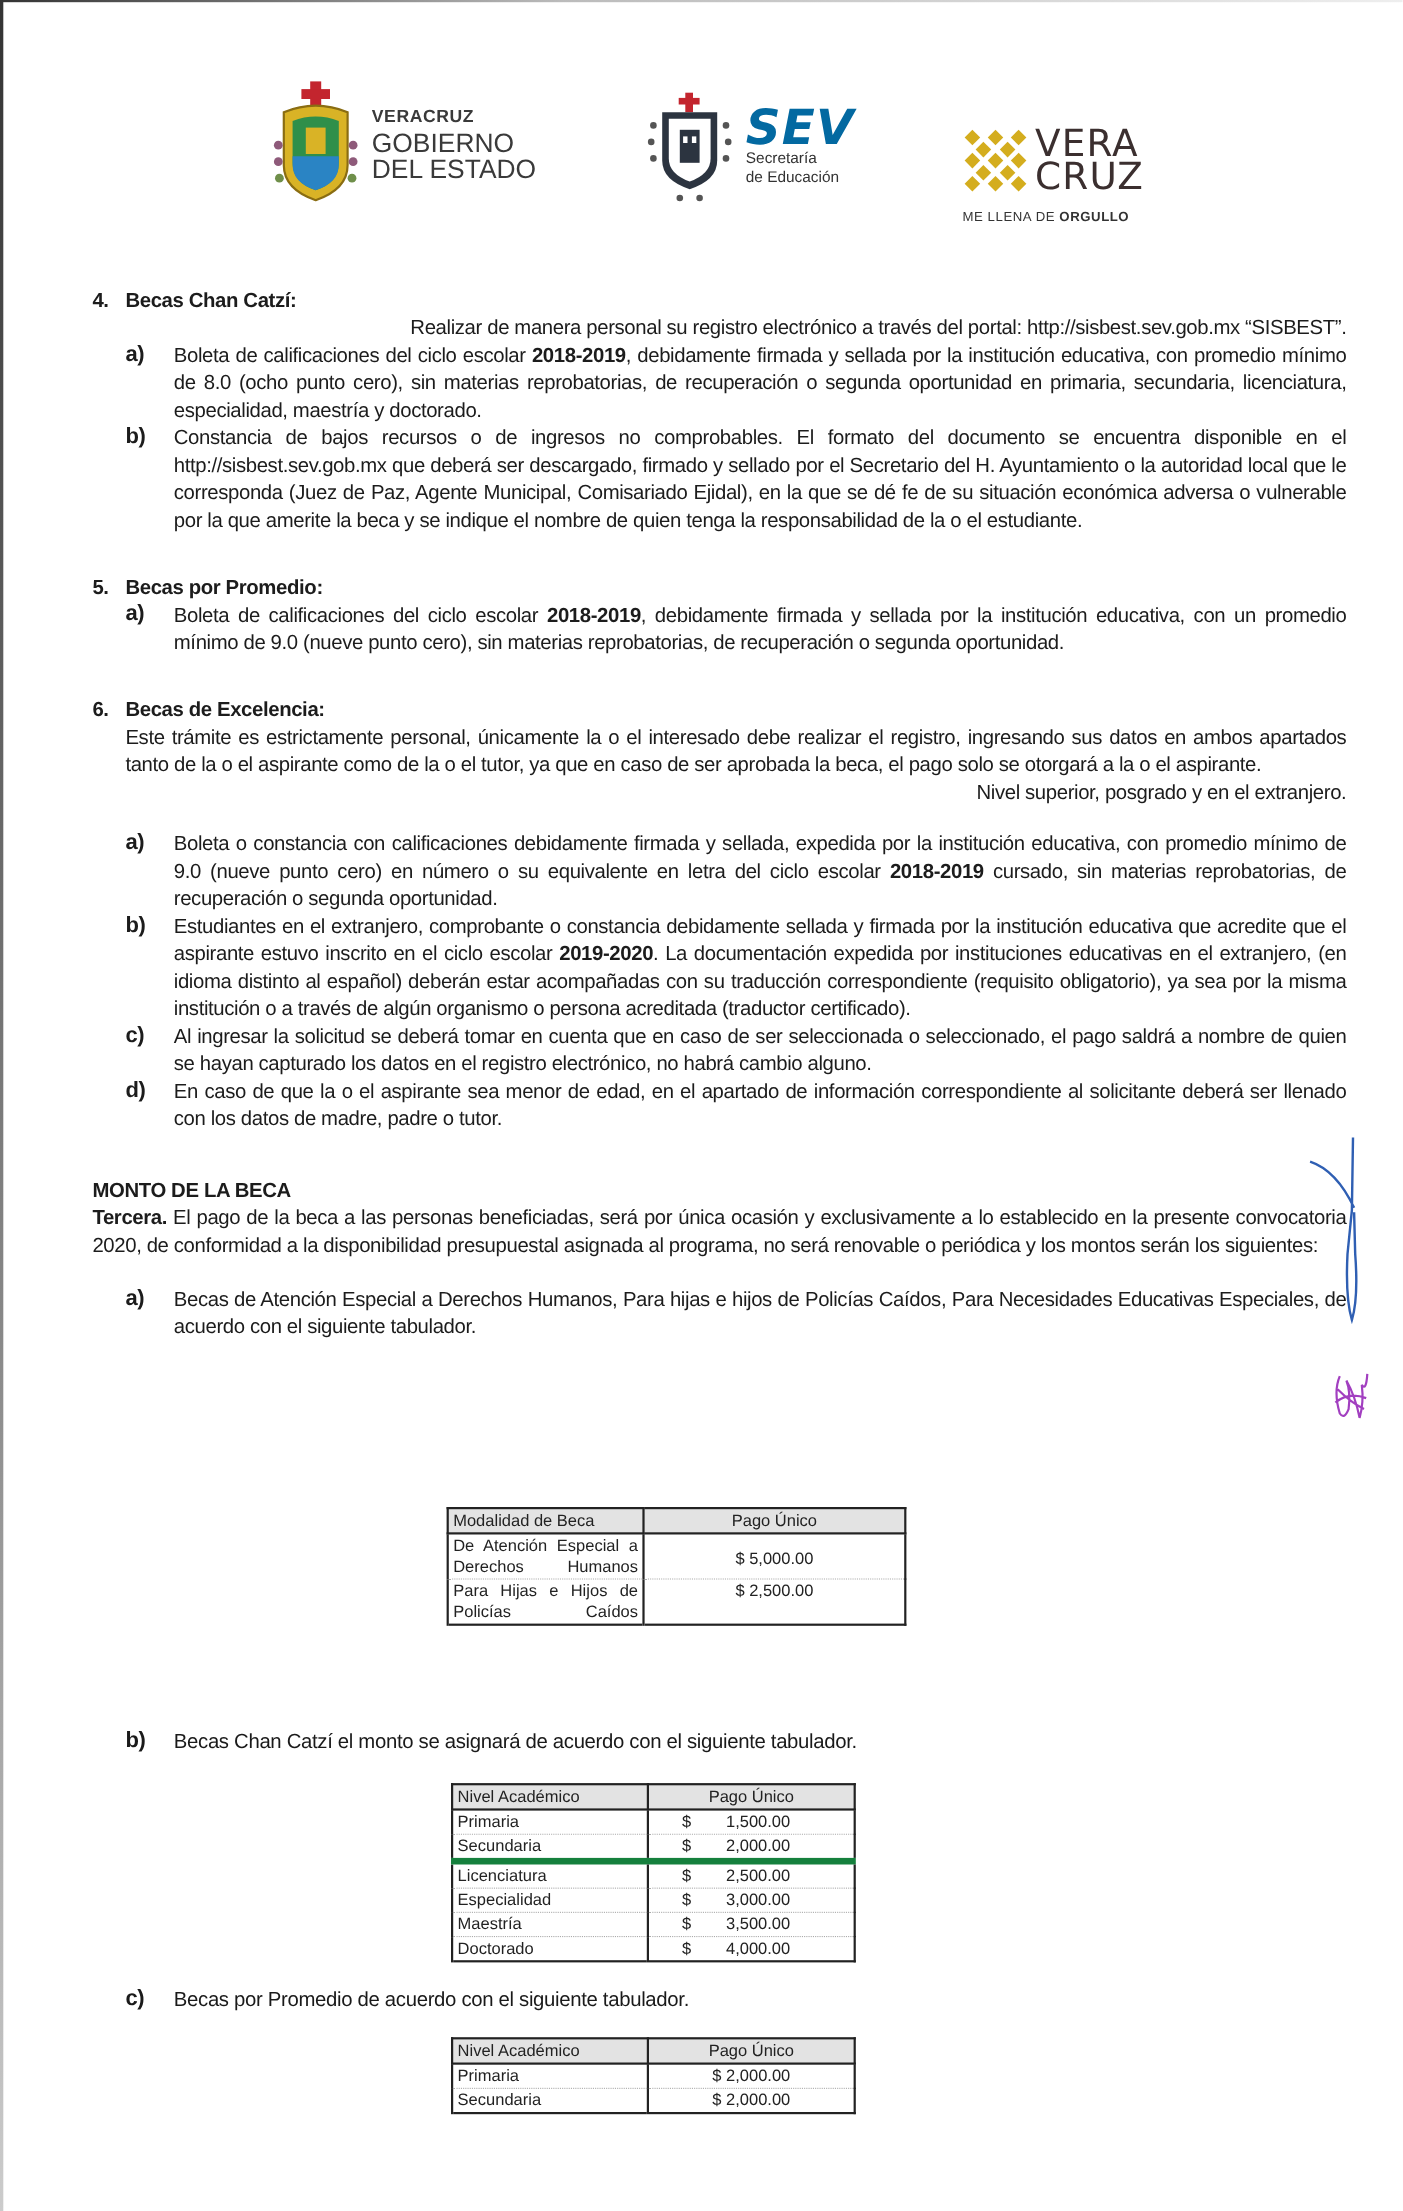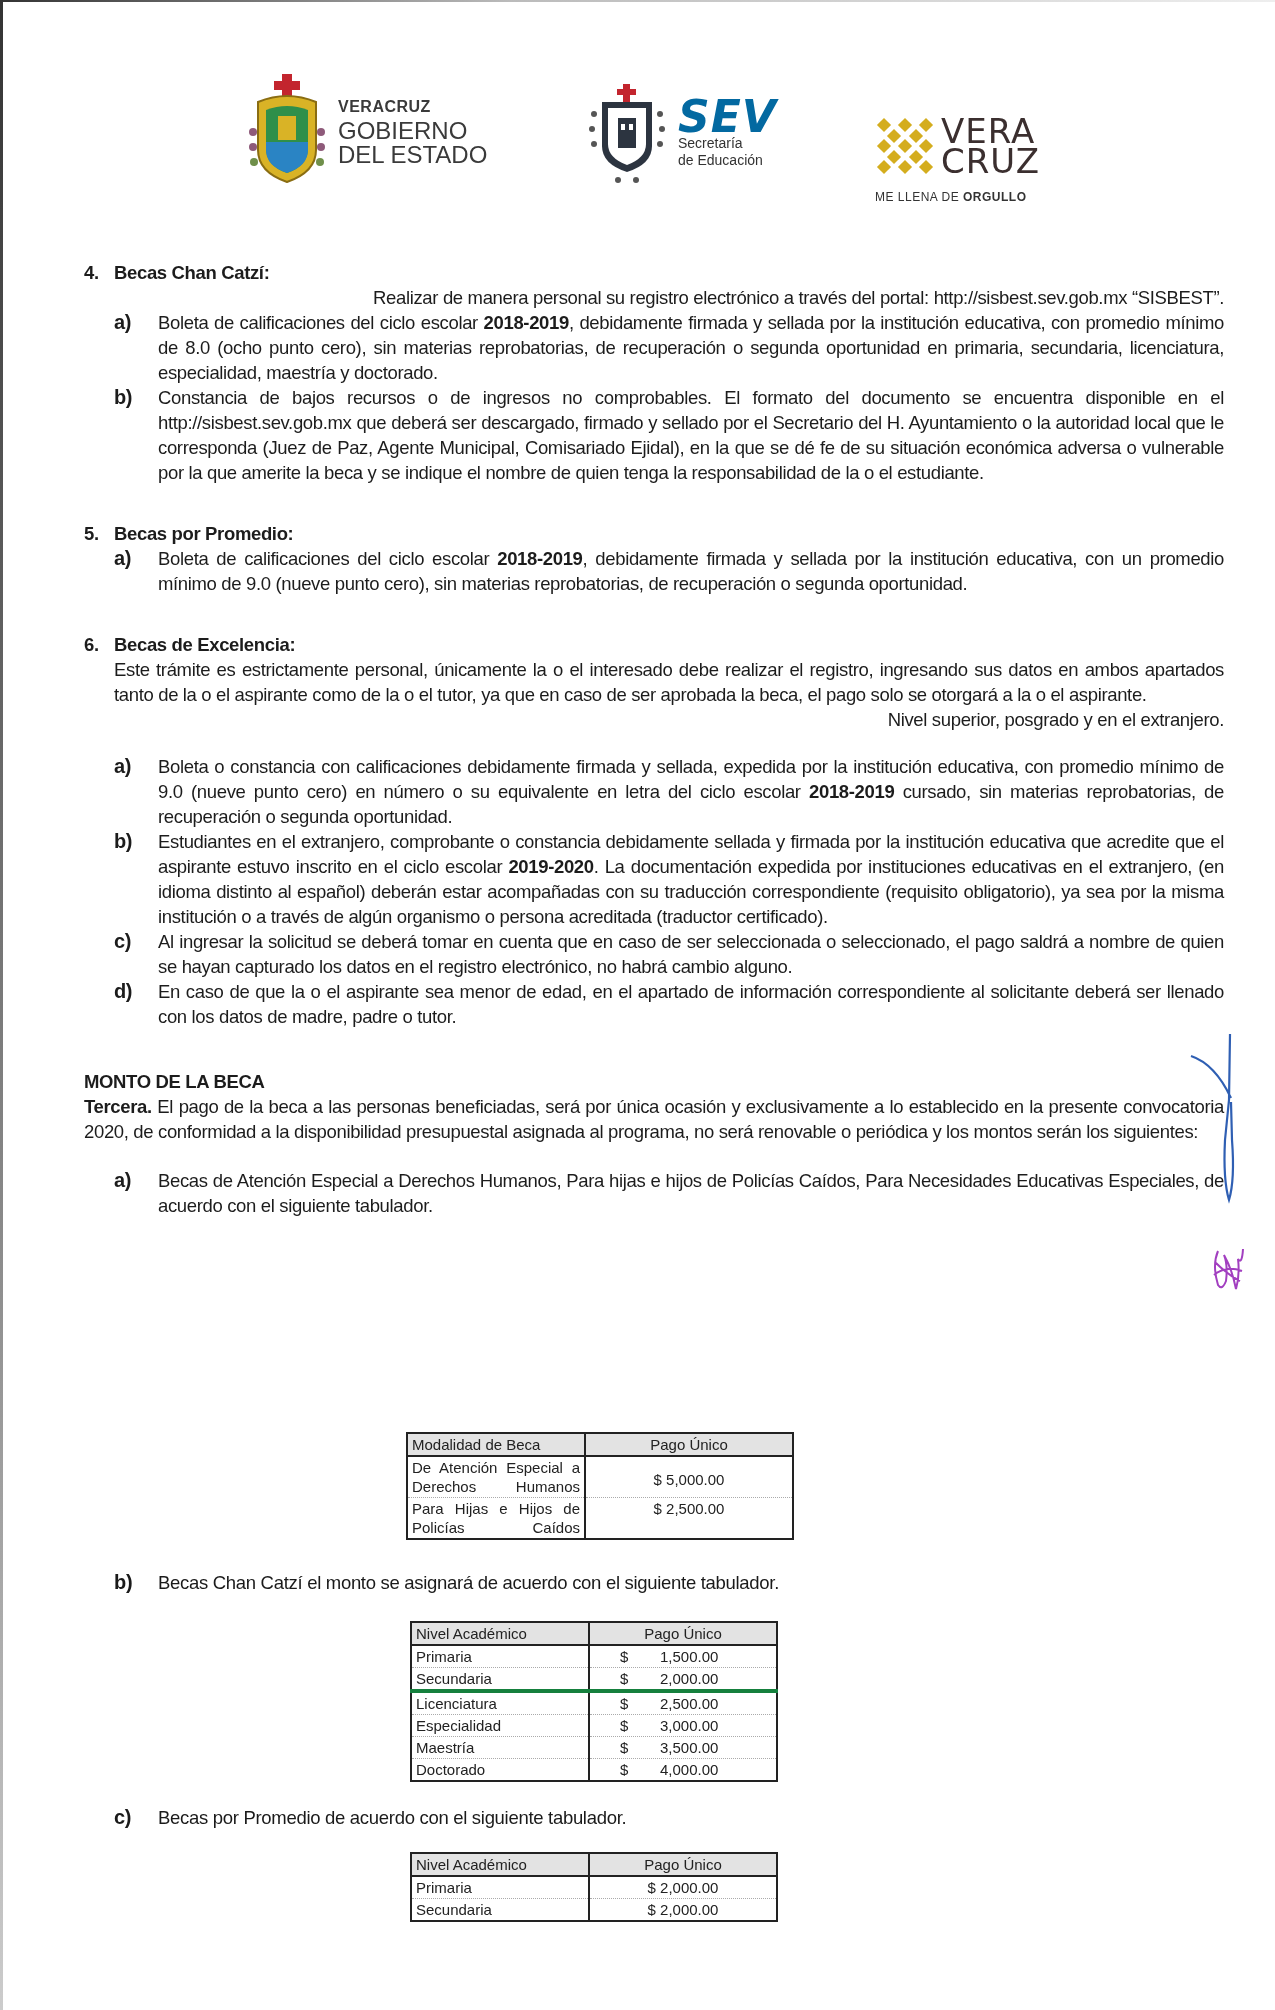--- a/index.html
+++ b/index.html
@@ -45,22 +45,22 @@
 
   
   table.tab {
     border-collapse: collapse; font-size: 15px; line-height: 19px;
     font-family: "Liberation Sans", sans-serif; color: #222;
     border: 2px solid #222;
   }
   table.tab th { background: #e3e3e3; font-weight: normal; border: 2px solid #222; padding: 1px 4px; text-align: left; }
   table.tab th.c { text-align: center; }
   table.tab td { padding: 1px 4px; border-left: 2px solid #222; border-bottom: 1px dotted #aaa; vertical-align: top; }
-  table.tab tr.grp td { border-top: 4px solid #15803d; }
-  .t1 { position: absolute; left: 406px; top: 1432px; width: 388px; }
+  table.tab tr.grp td { border-top: 6px solid #15803d; }
+  .t1 { position: absolute; left: 406px; top: 1370px; width: 418px; }
   .t1 td.m { width: 168px; text-align: justify; text-align-last: justify; }
   .t1 td.m.last { text-align-last: left; }
   .t1 td.p { text-align: center; }
   .t2 { position: absolute; left: 410px; top: 1621px; width: 368px; }
   .t2 td.n { width: 168px; }
   .t2 td.p { padding-left: 30px; }
   .t2 .cur { display: inline-block; width: 40px; }
   .t3 { position: absolute; left: 410px; top: 1852px; width: 368px; }
   .t3 td.n { width: 168px; }
   .t3 td.p { text-align: center; }

